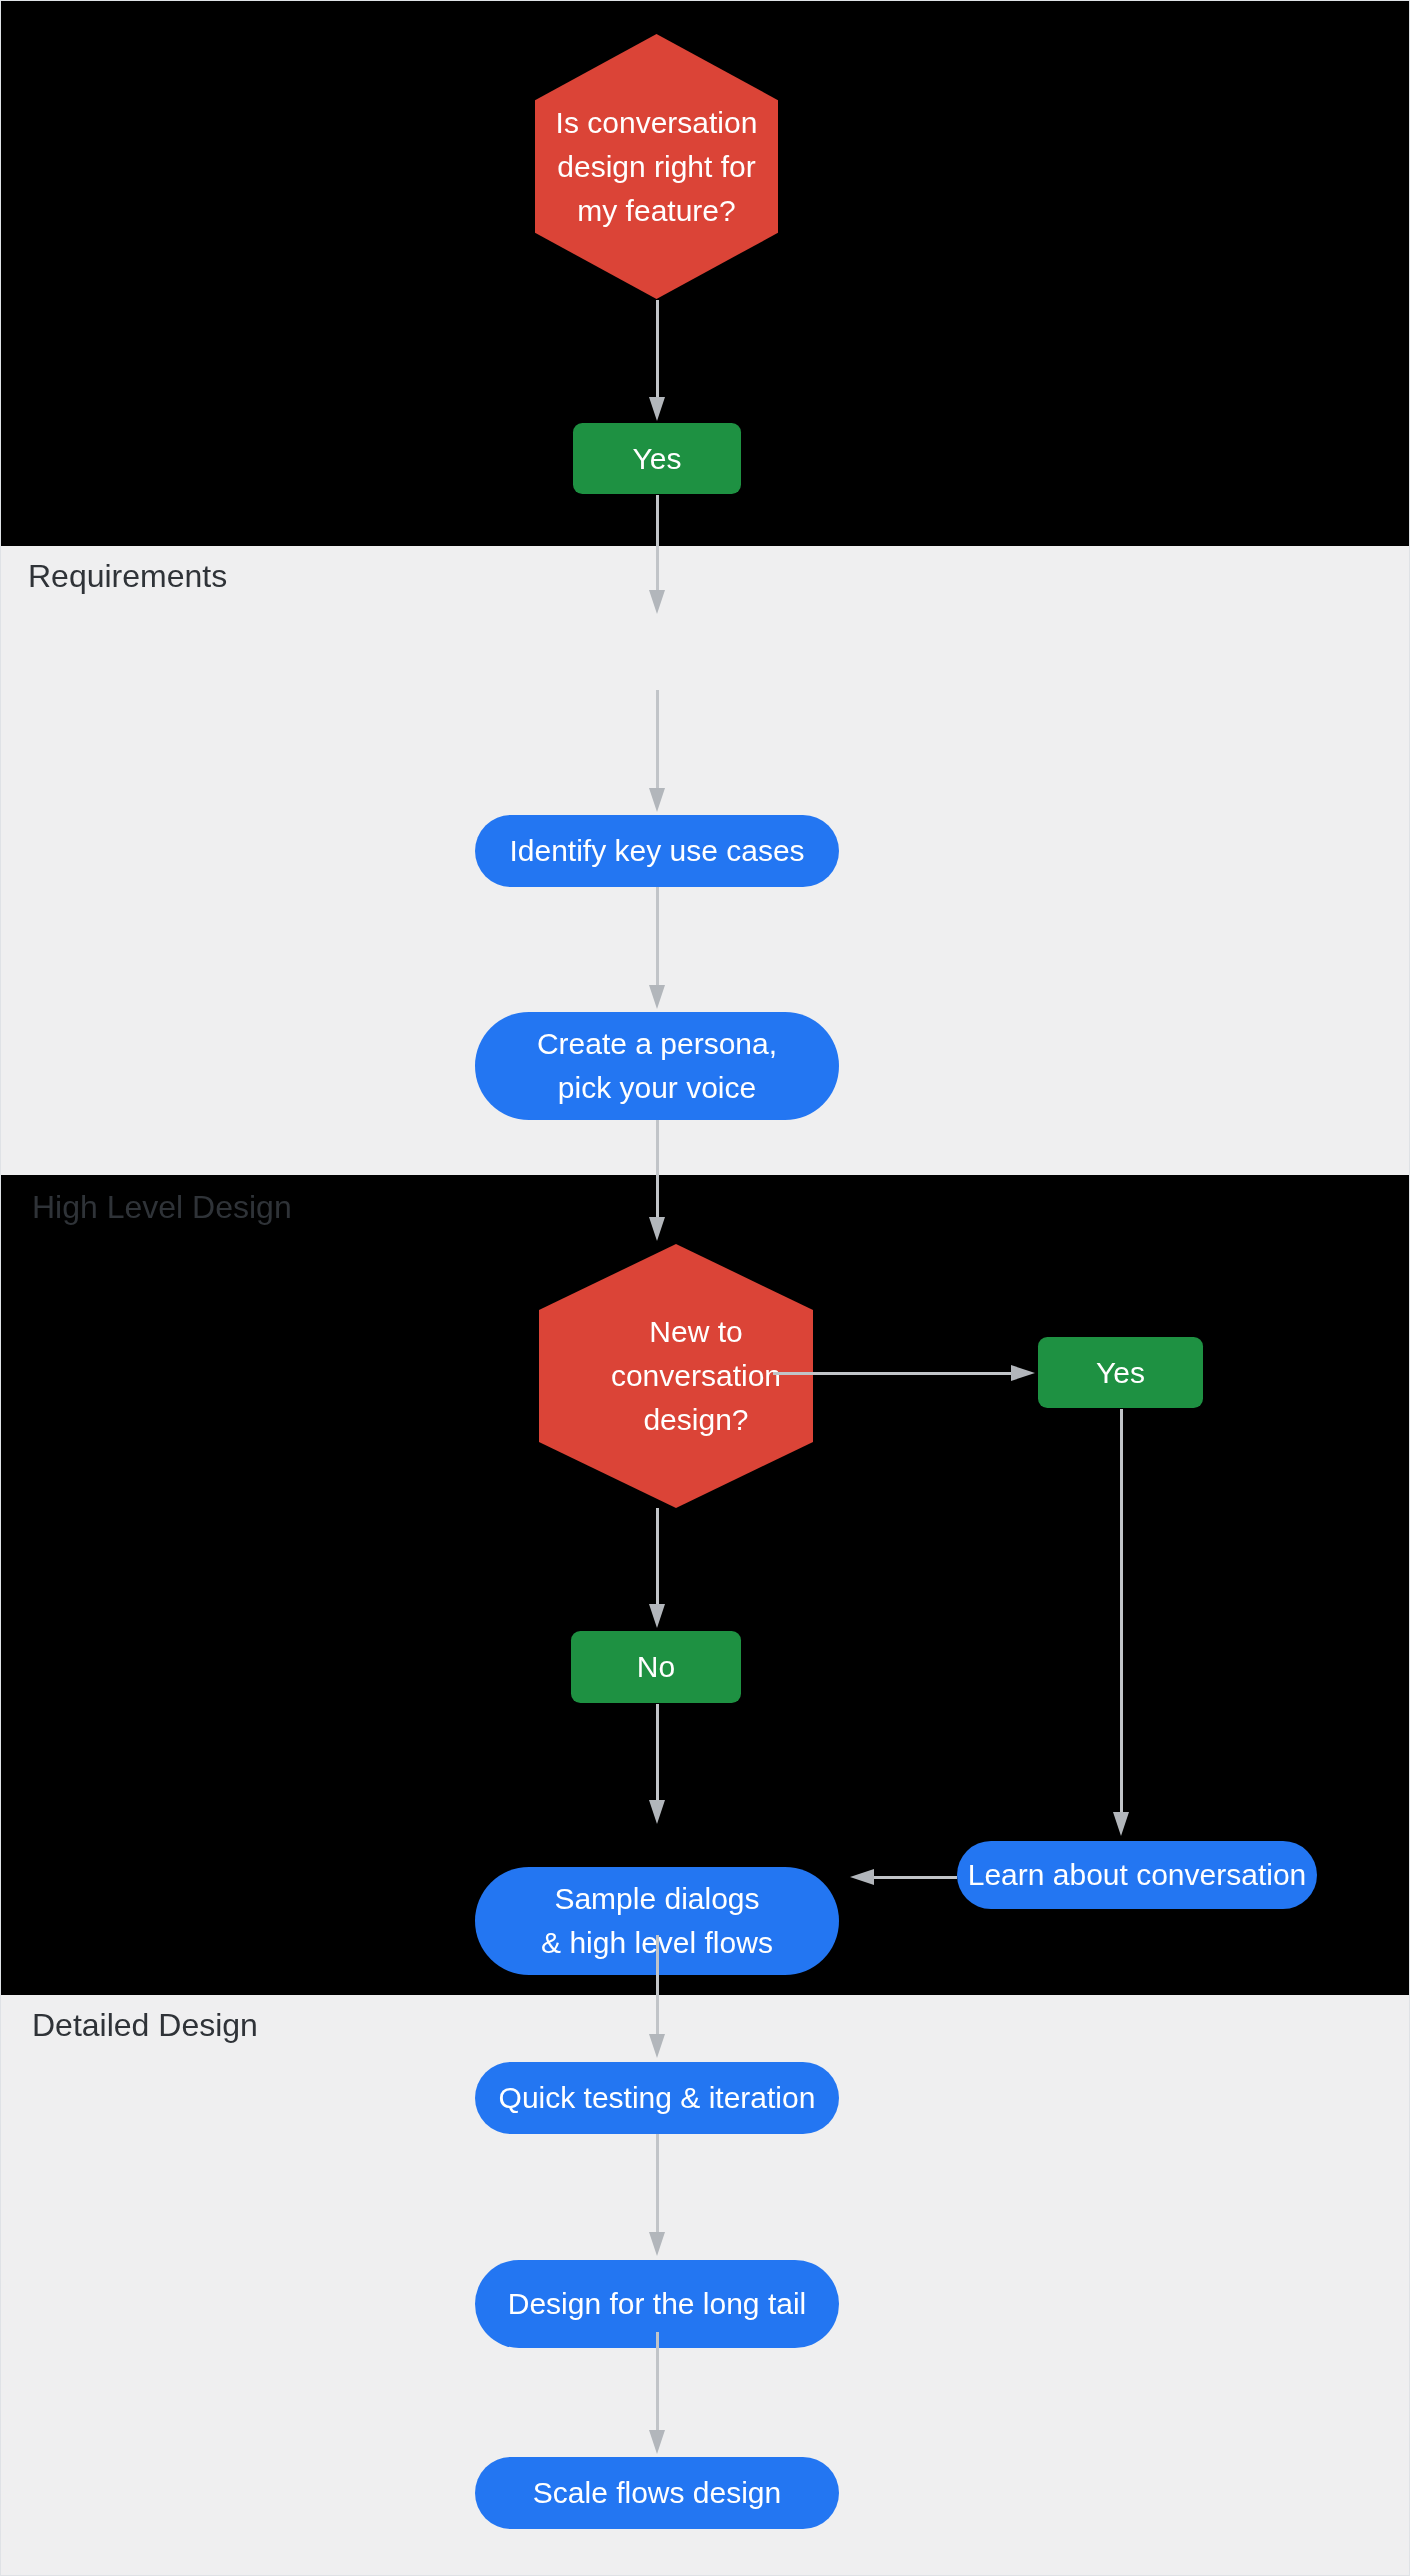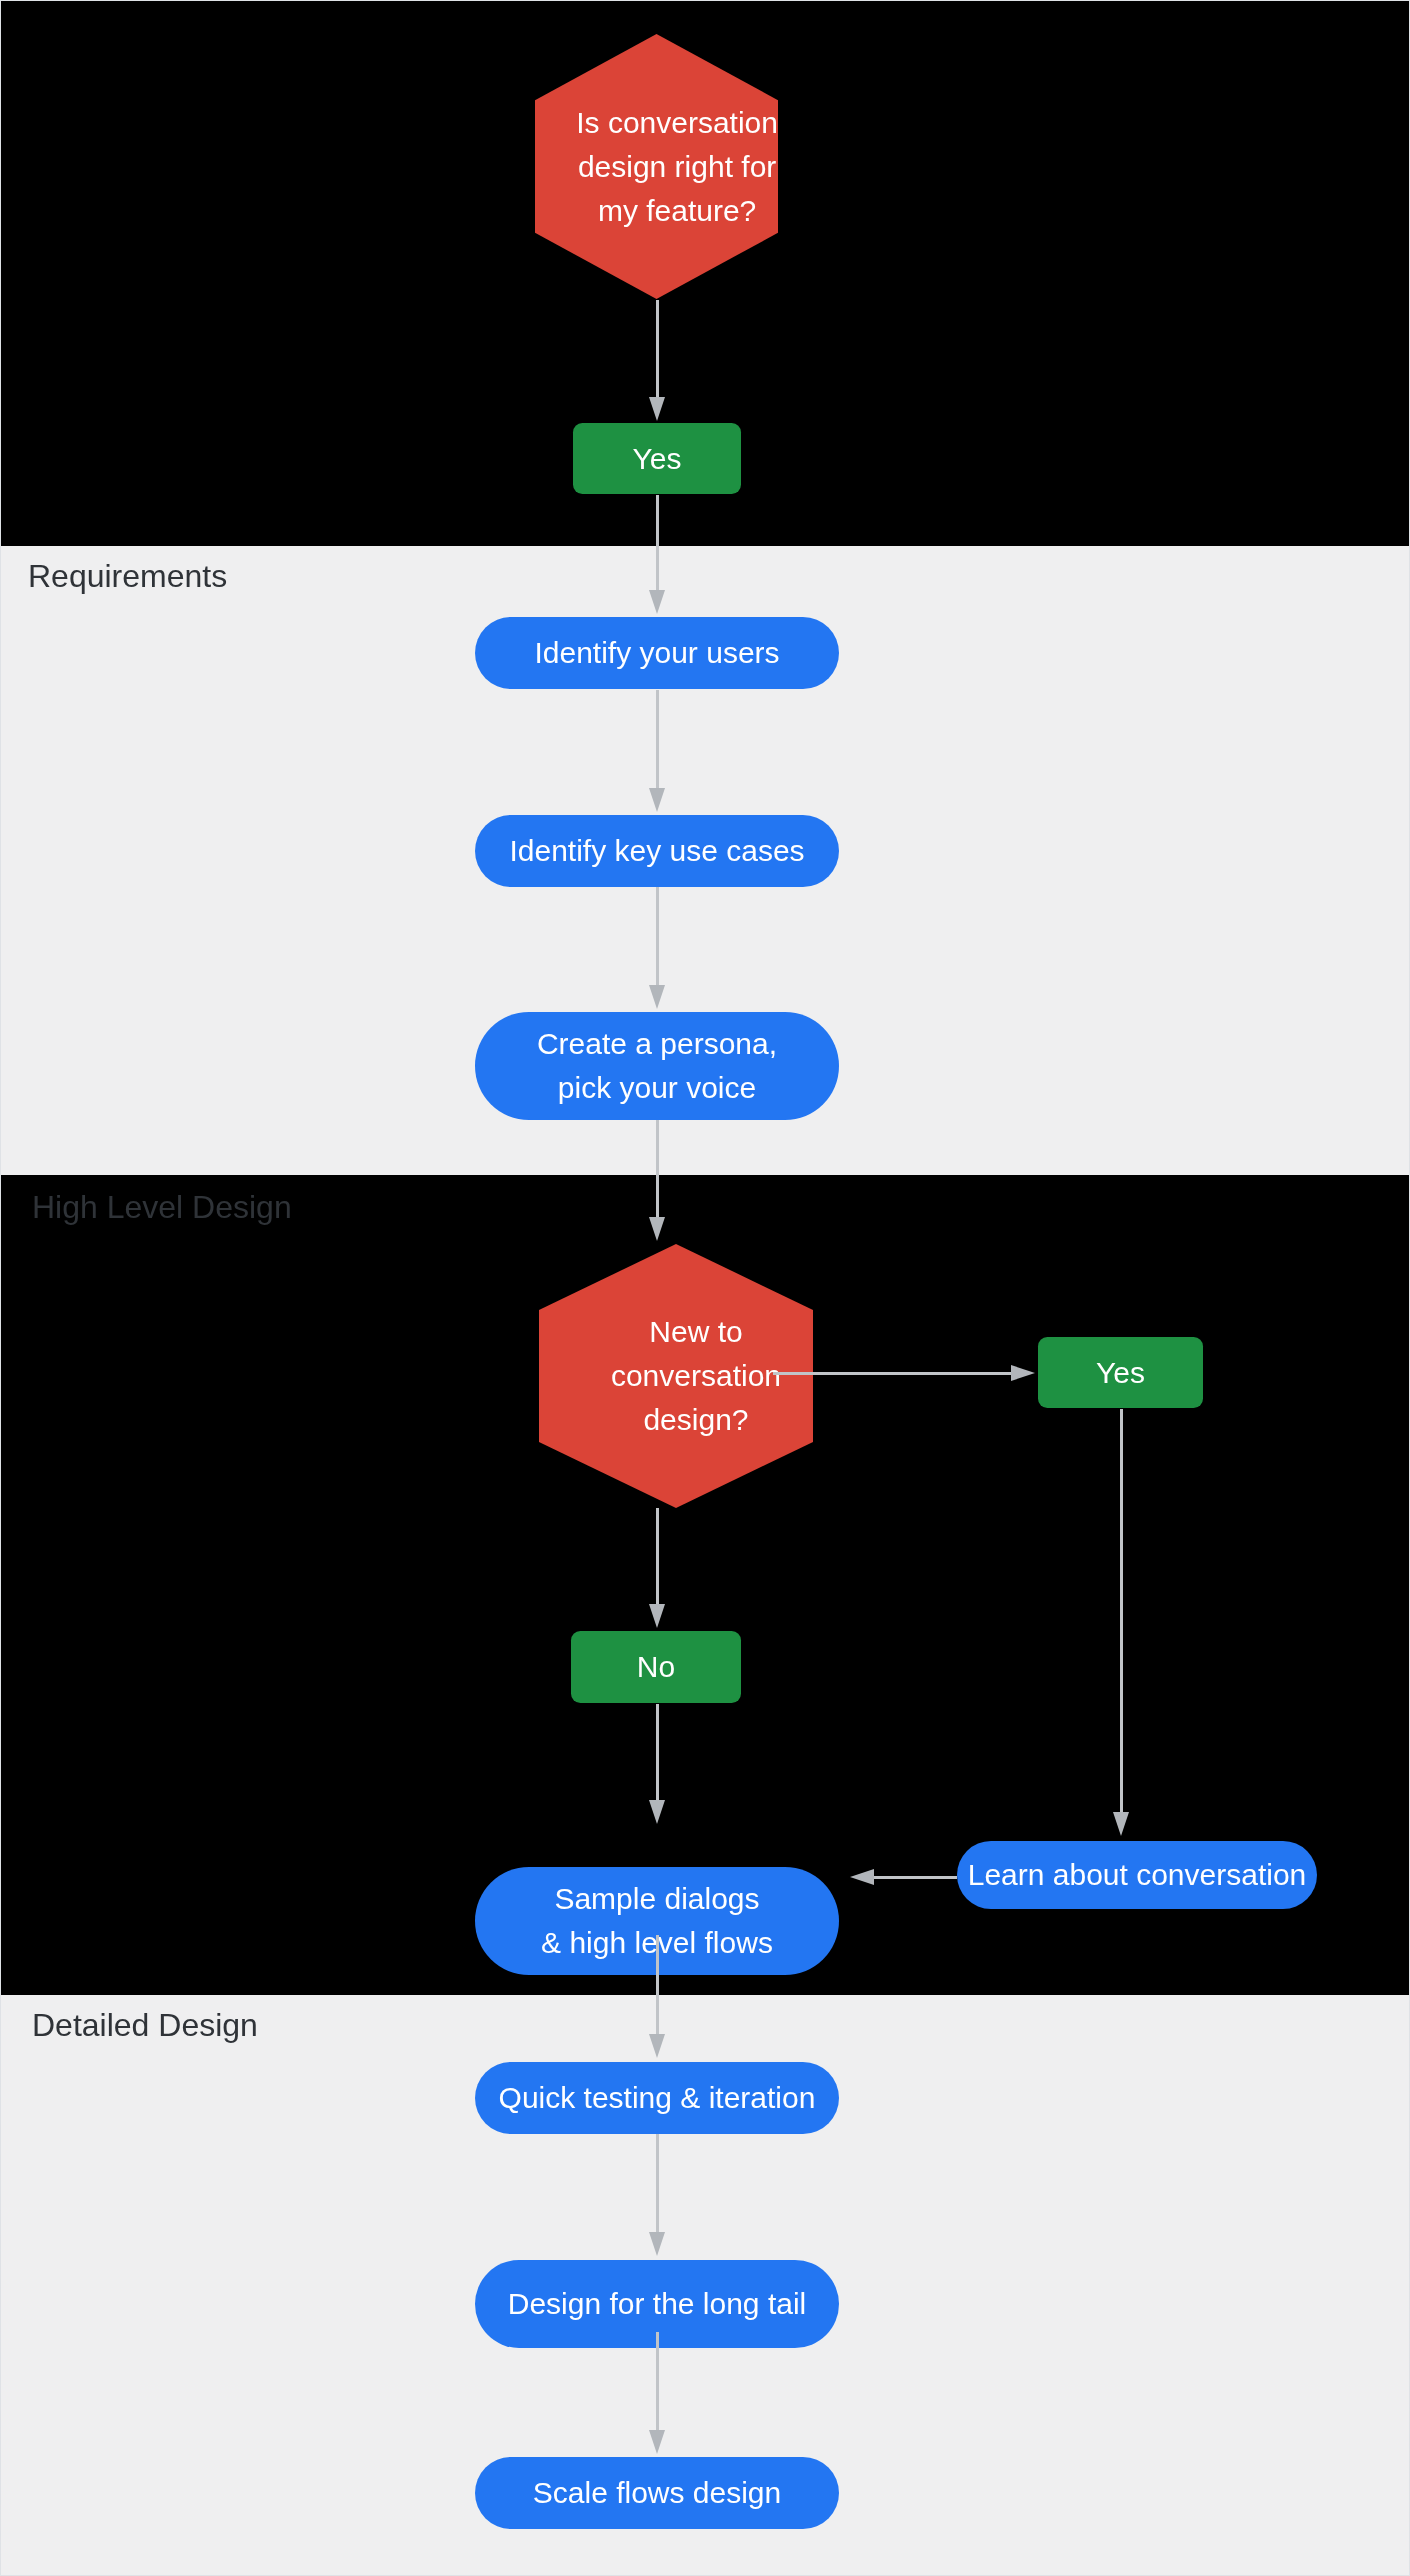--- a/index.html
+++ b/index.html
@@ -45,21 +45,21 @@
     color:#ffffff;
     font-size:30px;font-weight:500;
     text-align:center;
     white-space:pre-line;
     line-height:44px;
   }
   .hex{
     background:var(--red);
     clip-path:polygon(50% 0%,100% 25%,100% 75%,50% 100%,0% 75%,0% 25%);
   }
-  .hex1{left:534px;top:33px;width:243px;height:265px;justify-content:flex-end;}
+  .hex1{left:534px;top:33px;width:243px;height:265px;}
   .hex2{left:538px;top:1243px;width:234px;height:264px;padding-left:40px;}
 
   .btn{background:var(--green);border-radius:9.3px;}
   .yes1{left:572px;top:422px;width:168px;height:71px;}
   .yes2{left:1037px;top:1336px;width:165px;height:71px;}
   .no1{left:570px;top:1630px;width:170px;height:72px;}
 
   .pill{background:var(--blue);border-radius:927px;}
   .p-users{left:474px;top:616px;width:364px;height:72px;}
   .p-cases{left:474px;top:814px;width:364px;height:72px;}
@@ -142,23 +142,20 @@
 
   <div class="node btn yes1">
     <span>Yes</span>
   </div>
 
   <div class="varrow a-yes-users">
       <i class="line"></i>
       <i class="head"></i>
     </div>
 
-  <div class="node pill p-users">
-    <span>Identify your users</span>
-  </div>
 
   <div class="varrow a-users-cases">
       <i class="line"></i>
       <i class="head"></i>
     </div>
 
   <div class="node pill p-cases">
     <span>Identify key use cases</span>
   </div>
 

